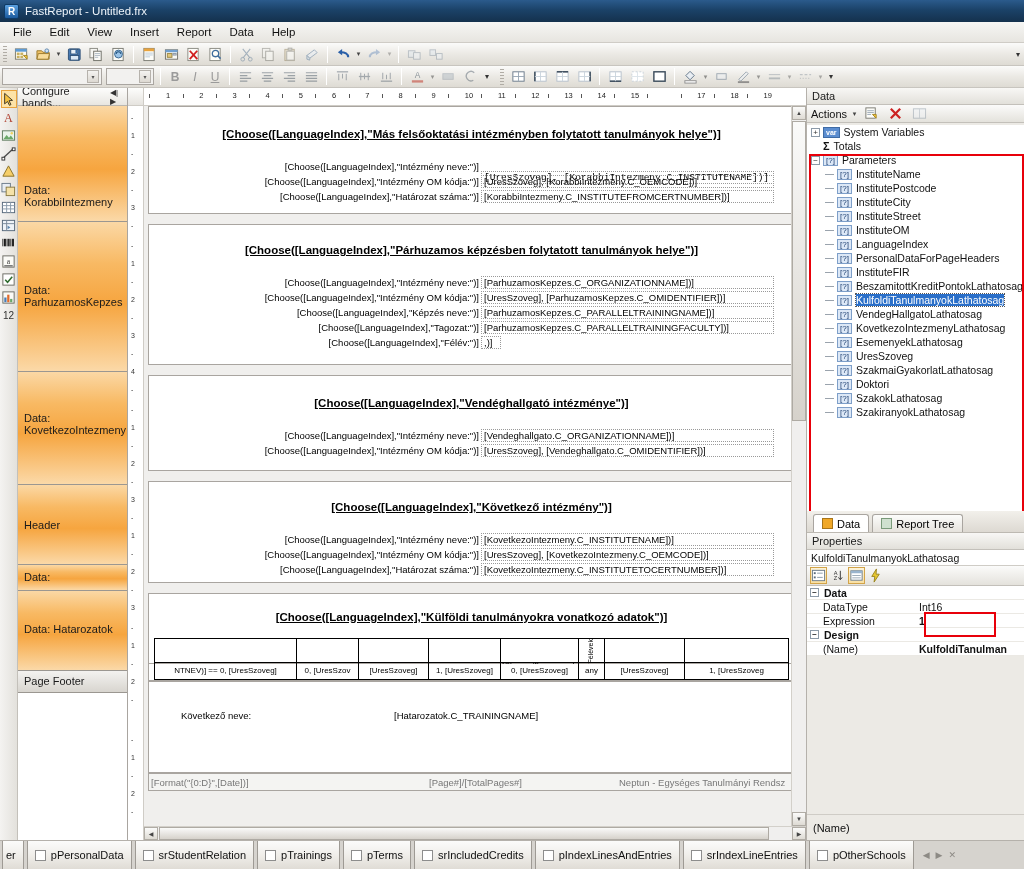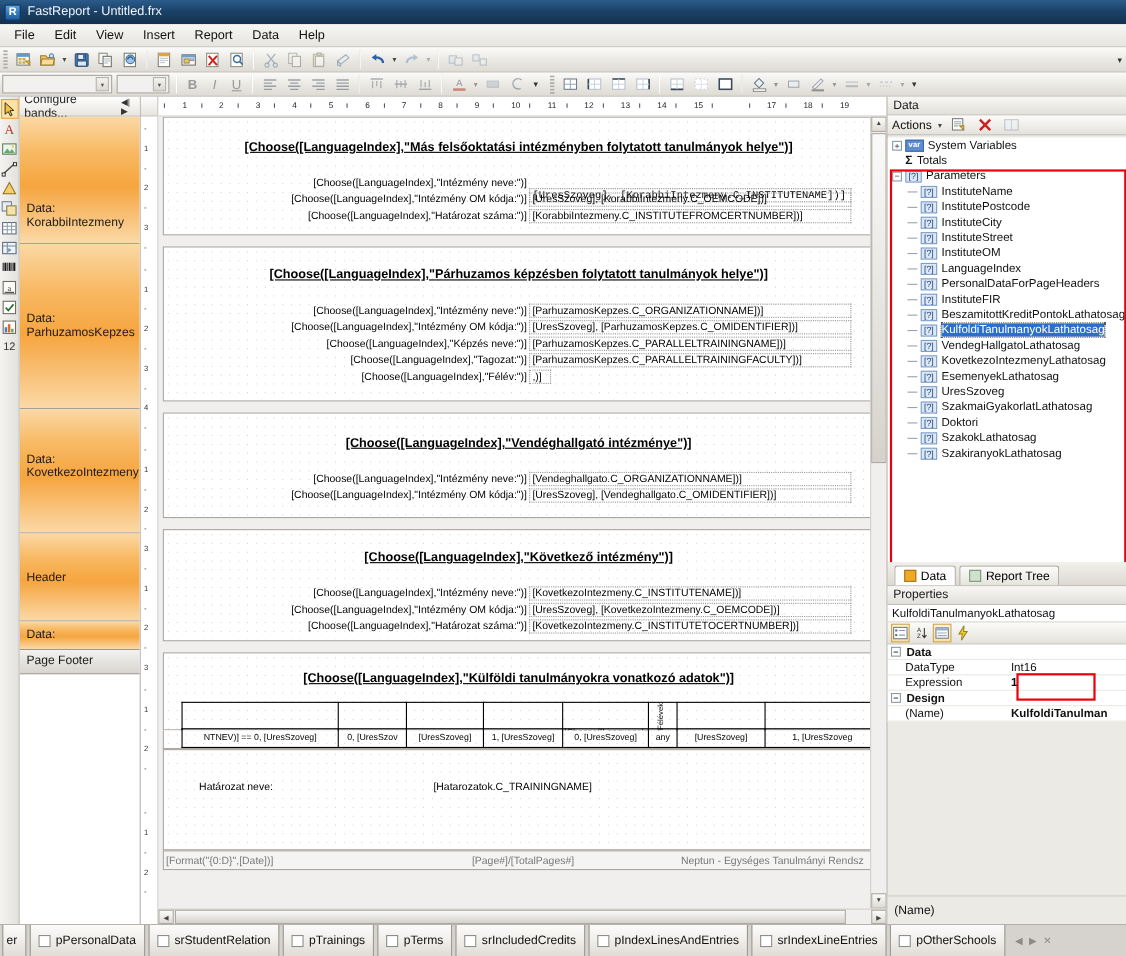--- a/index.html
+++ b/index.html
@@ -144,21 +144,21 @@
     white-space:nowrap; font-family:"Liberation Sans", sans-serif;
   }
   .obj.dash { border:1px dotted #999; }
   .obj.title {
     font-weight:bold; font-size:11.5px; text-decoration:underline;
     text-align:center;
   }
   .obj.rt { text-align:right; }
 
   
-  .tbl { position:absolute; border-collapse:collapse; table-layout:fixed;margin-left:11px; }
+  .tbl { position:absolute; border-collapse:collapse; table-layout:fixed; }
   .tbl td {
     border:1px solid #000; font-size:8px; line-height:8.5px;
     text-align:center; vertical-align:middle; padding:0 1px;
     overflow:hidden; color:#000;
   }
   .vtxt { writing-mode: vertical-rl; transform: rotate(180deg); font-size:7px; }
 
   
   .vscroll {
     position:absolute; left:791px; top:106px; width:15px; height:720px;
@@ -707,20 +707,23 @@
       <div class="bl" style="top:62px">Data:<br>ParhuzamosKepzes</div>
     </div>
     <div class="band" style="height:113px">
       <div class="bl" style="top:40px">Data:<br>KovetkezoIntezmeny</div>
     </div>
     <div class="band" style="height:80px">
       <div class="bl" style="top:34px">Header</div>
     </div>
     <div class="band" style="height:26px">
       <div class="bl" style="top:6px">Data:</div>
+    </div>
+    <div class="band" style="height:80px">
+      <div class="bl" style="top:32px">Data: Hatarozatok</div>
     </div>
     <div class="band gray" style="height:22px">
       <div class="bl" style="top:4px">Page Footer</div>
     </div>
   </div>
 
   <div class="ruler-corner"></div>
 
   <div class="hruler">
     <div id="hr-ticks">
@@ -886,21 +889,21 @@
             <td style="width:78px">0, [UresSzoveg]</td>
             <td style="width:26px">any</td>
             <td style="width:80px">[UresSzoveg]</td>
             <td>1, [UresSzoveg</td>
           </tr>
         </tbody>
           </table>
       </div>
 
       <div class="bandarea" style="height:92px">
-        <div class="obj" style="left:32px; top:28px; width:130px;">Határozat neve:</div>
+        <div class="obj" style="left:32px; top:28px; width:130px;">Következő neve:</div>
         <div class="obj" style="left:245px; top:28px; width:200px;">[Hatarozatok.C_TRAININGNAME]</div>
       </div>
 
       <div class="bandarea" style="height:18px;background:#f4f4f2">
         <div class="obj" style="left:2px; top:3px; color:#777;">[Format("{0:D}",[Date])]</div>
         <div class="obj" style="left:280px; top:3px; color:#777;">[Page#]/[TotalPages#]</div>
         <div class="obj" style="left:470px; top:3px; color:#777;">Neptun - Egységes Tanulmányi Rendsz</div>
       </div>
 
     </div>

